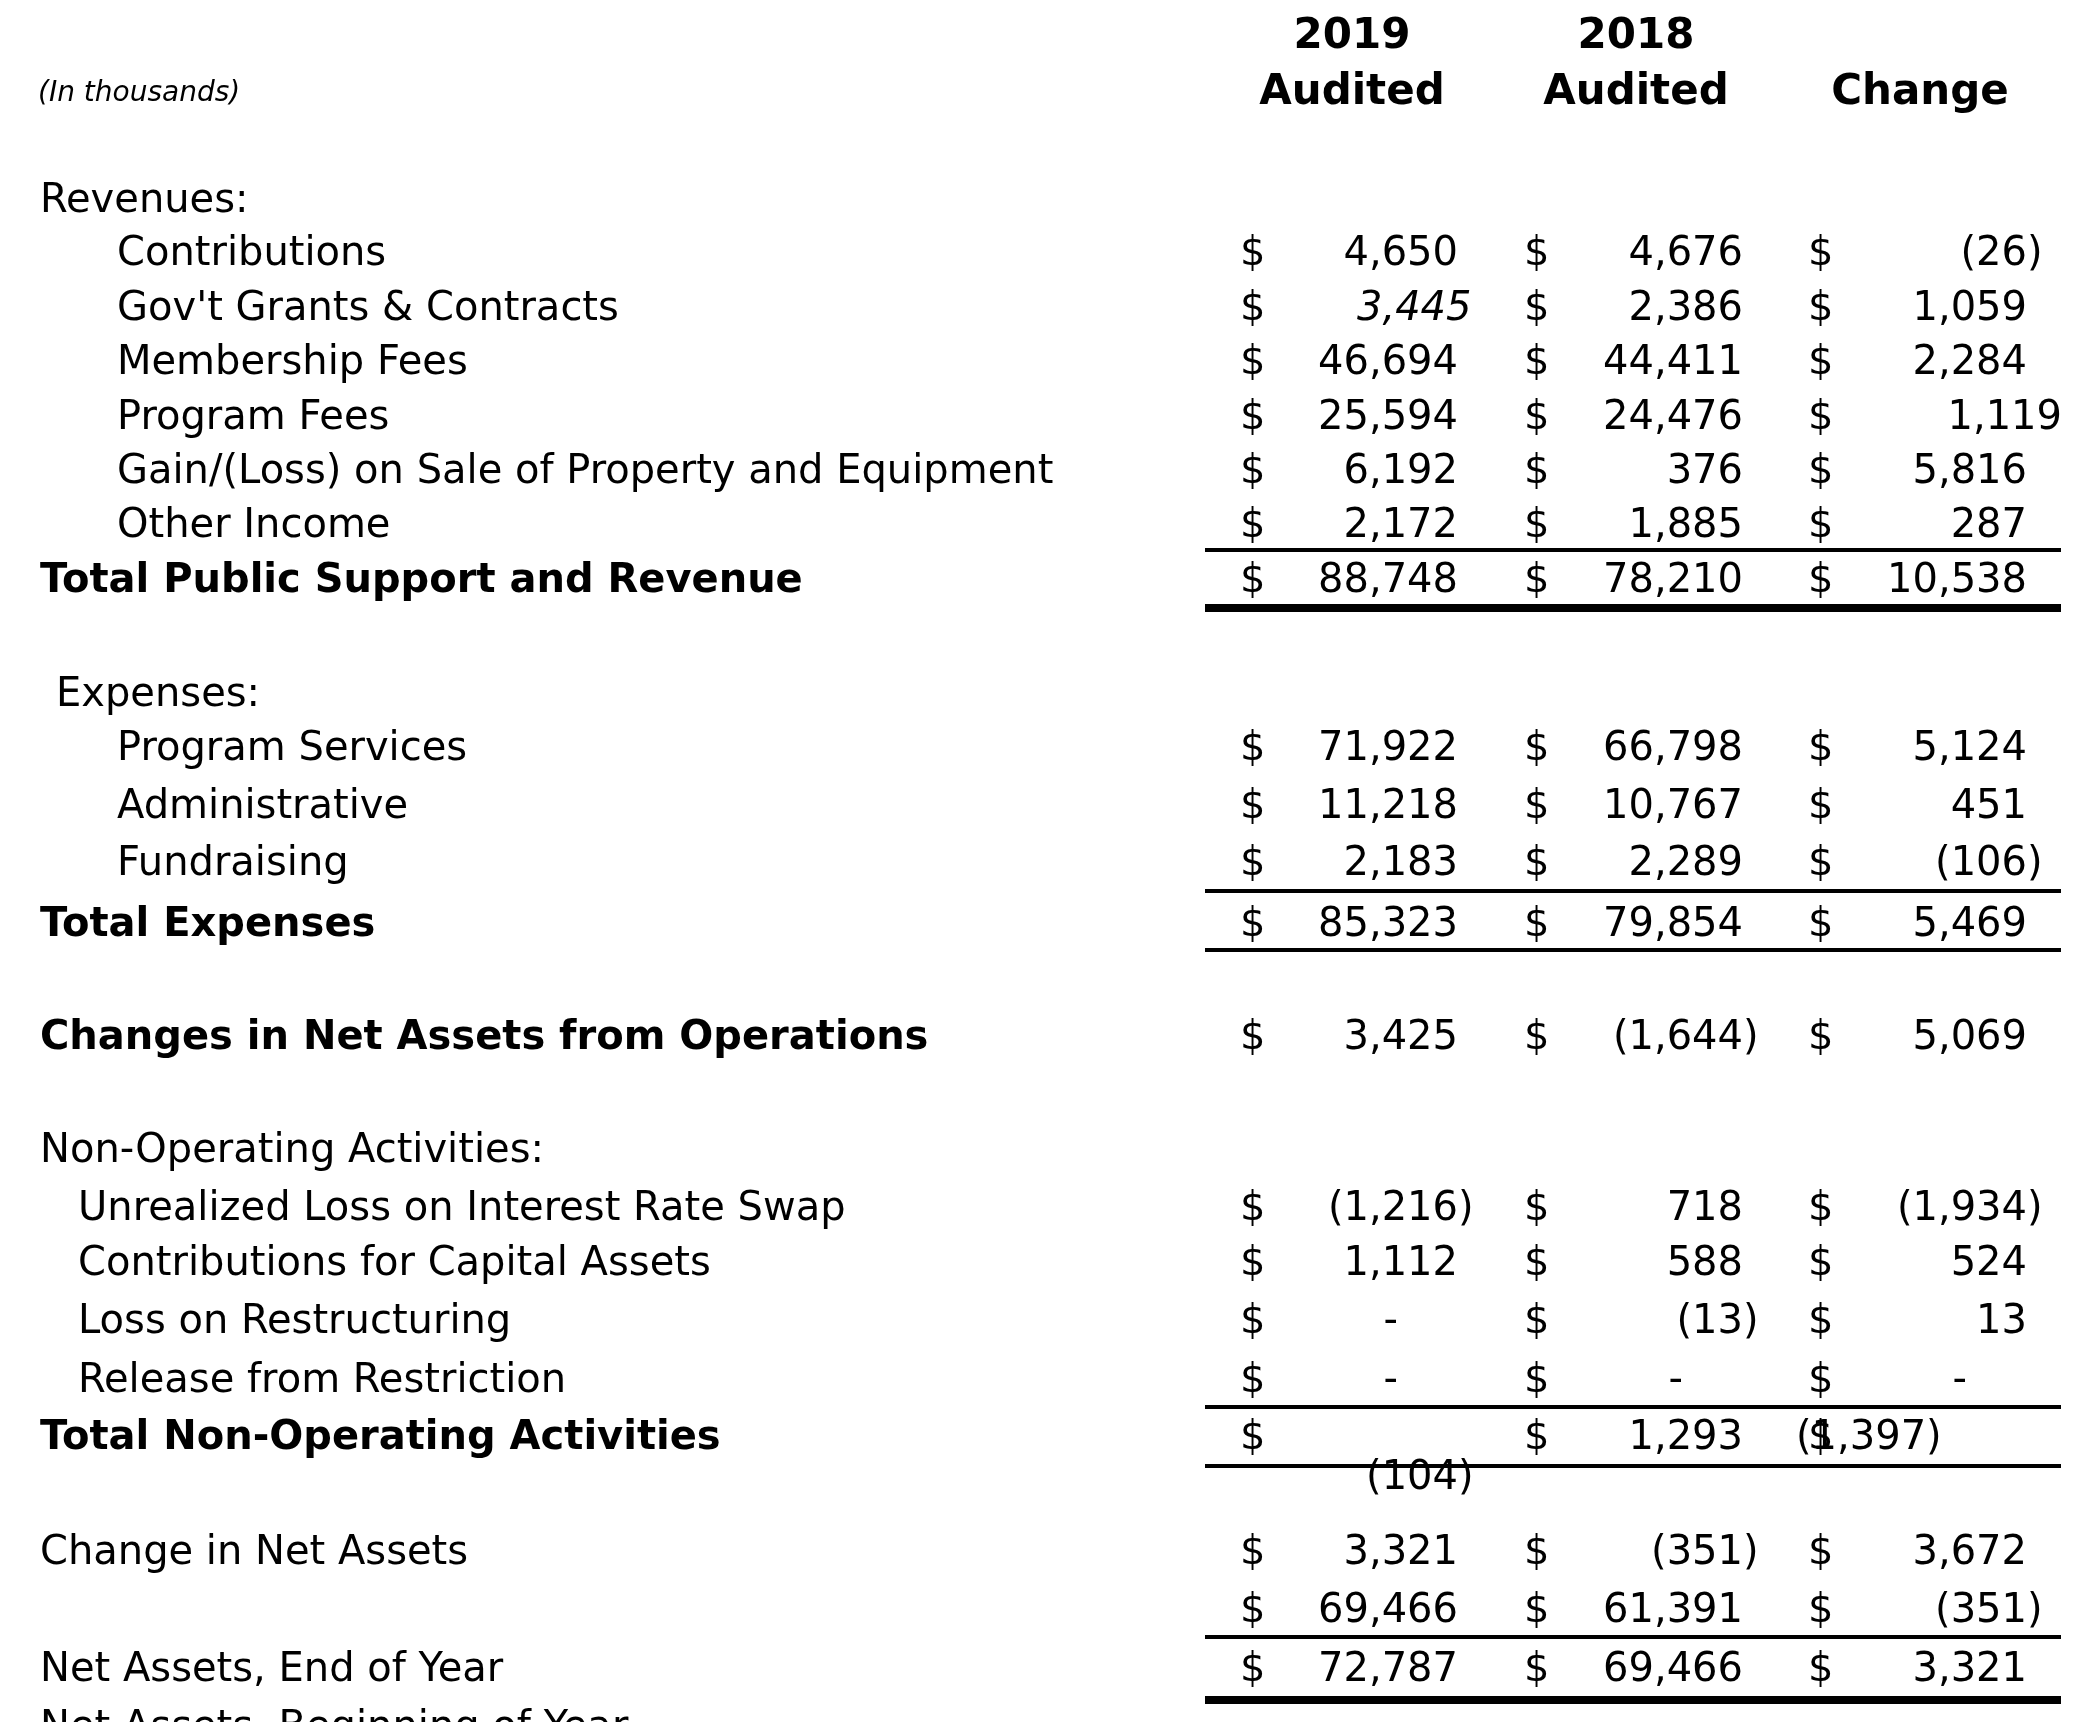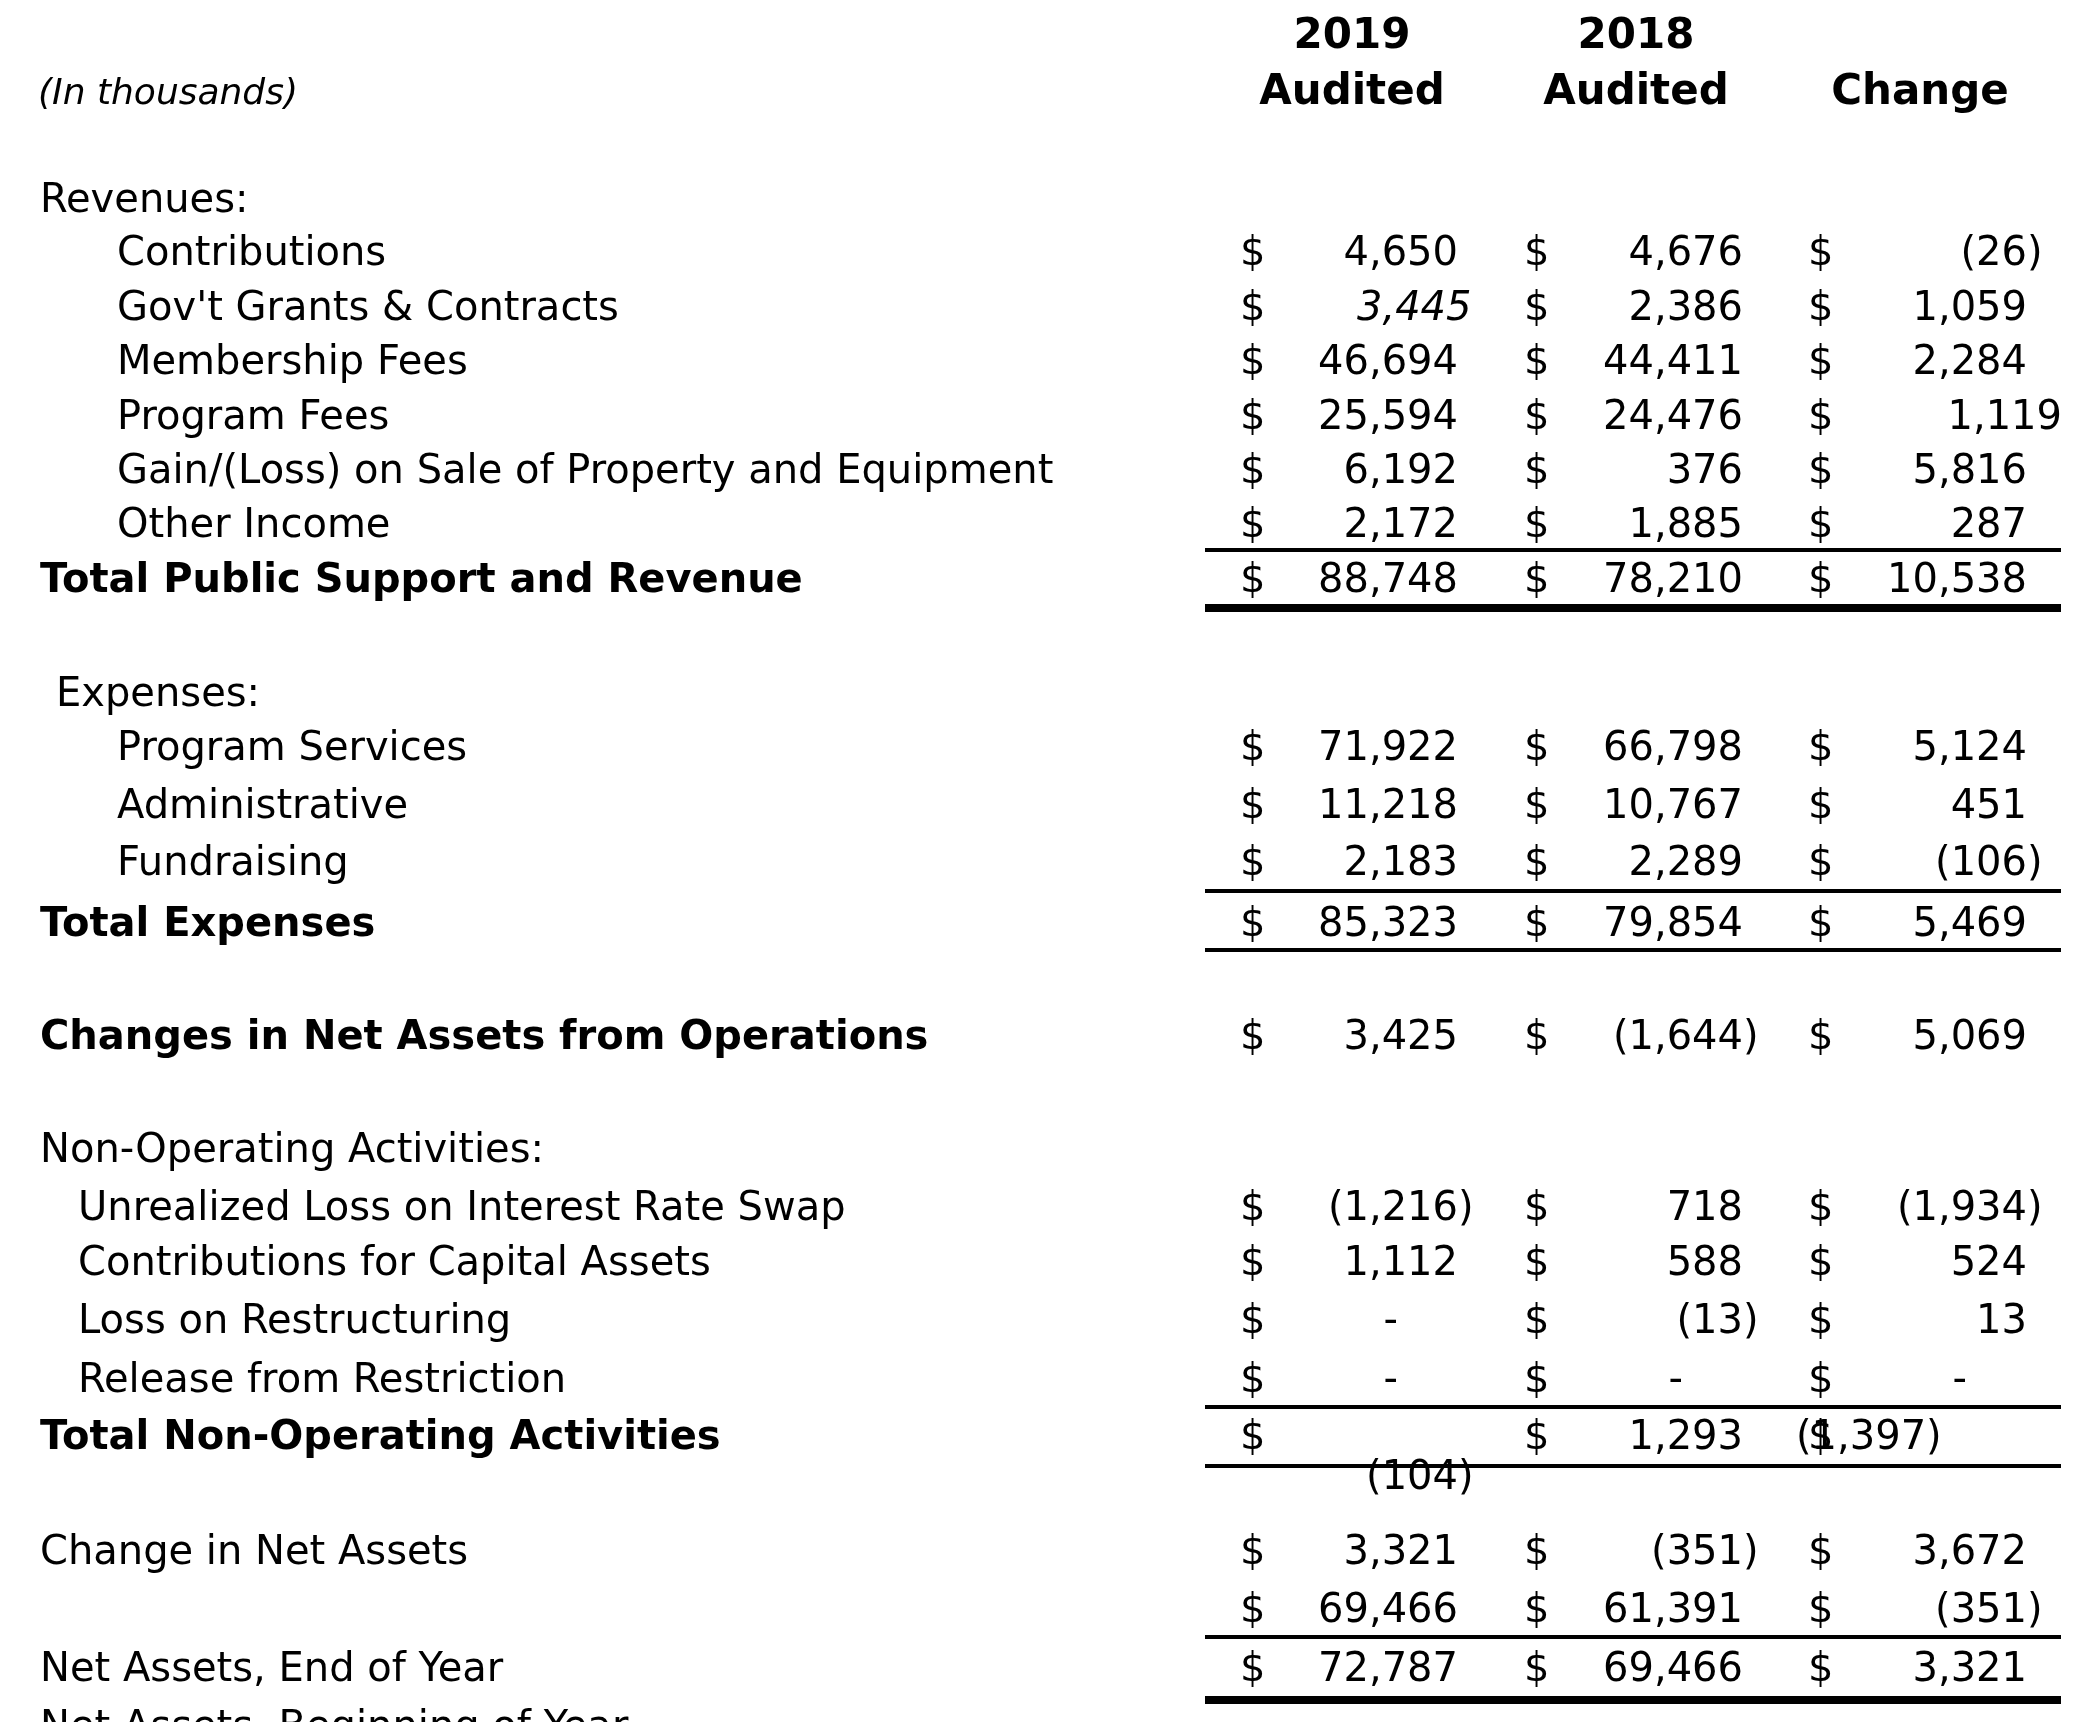--- a/index.html
+++ b/index.html
@@ -1,21 +1,21 @@
 <!DOCTYPE html>
 <html><head>
 <meta charset="utf-8">
 <style>
   html, body { margin: 0; padding: 0; background: #ffffff; }
   body {
     width: 2098px; height: 1722px; position: relative; overflow: hidden;
     font-family: "DejaVu Sans", sans-serif; color: #000000;
   }
   .abs { position: absolute; white-space: nowrap; }
-  .units { left: 38px; top: 76px; font-size: 36px; font-style: italic; line-height: 32px; }
+  .units { left: 38px; top: 76px; font-size: 28px; font-style: italic; line-height: 32px; }
   .colhead { font-weight: bold; font-size: 42px; line-height: 48px; text-align: center; width: 240px; }
   .label { font-size: 40px; line-height: 48px; }
   .label.bold { font-weight: bold; }
   .ind1 { left: 117px; }
   .ind2 { left: 78px; }
   .ind0 { left: 40px; }
   .cell { font-size: 40px; line-height: 48px; }
   .dollar { width: 40px; text-align: left; }
   .num { text-align: right; }
   .rule { position: absolute; background: #000; left: 1205px; width: 856px; }

